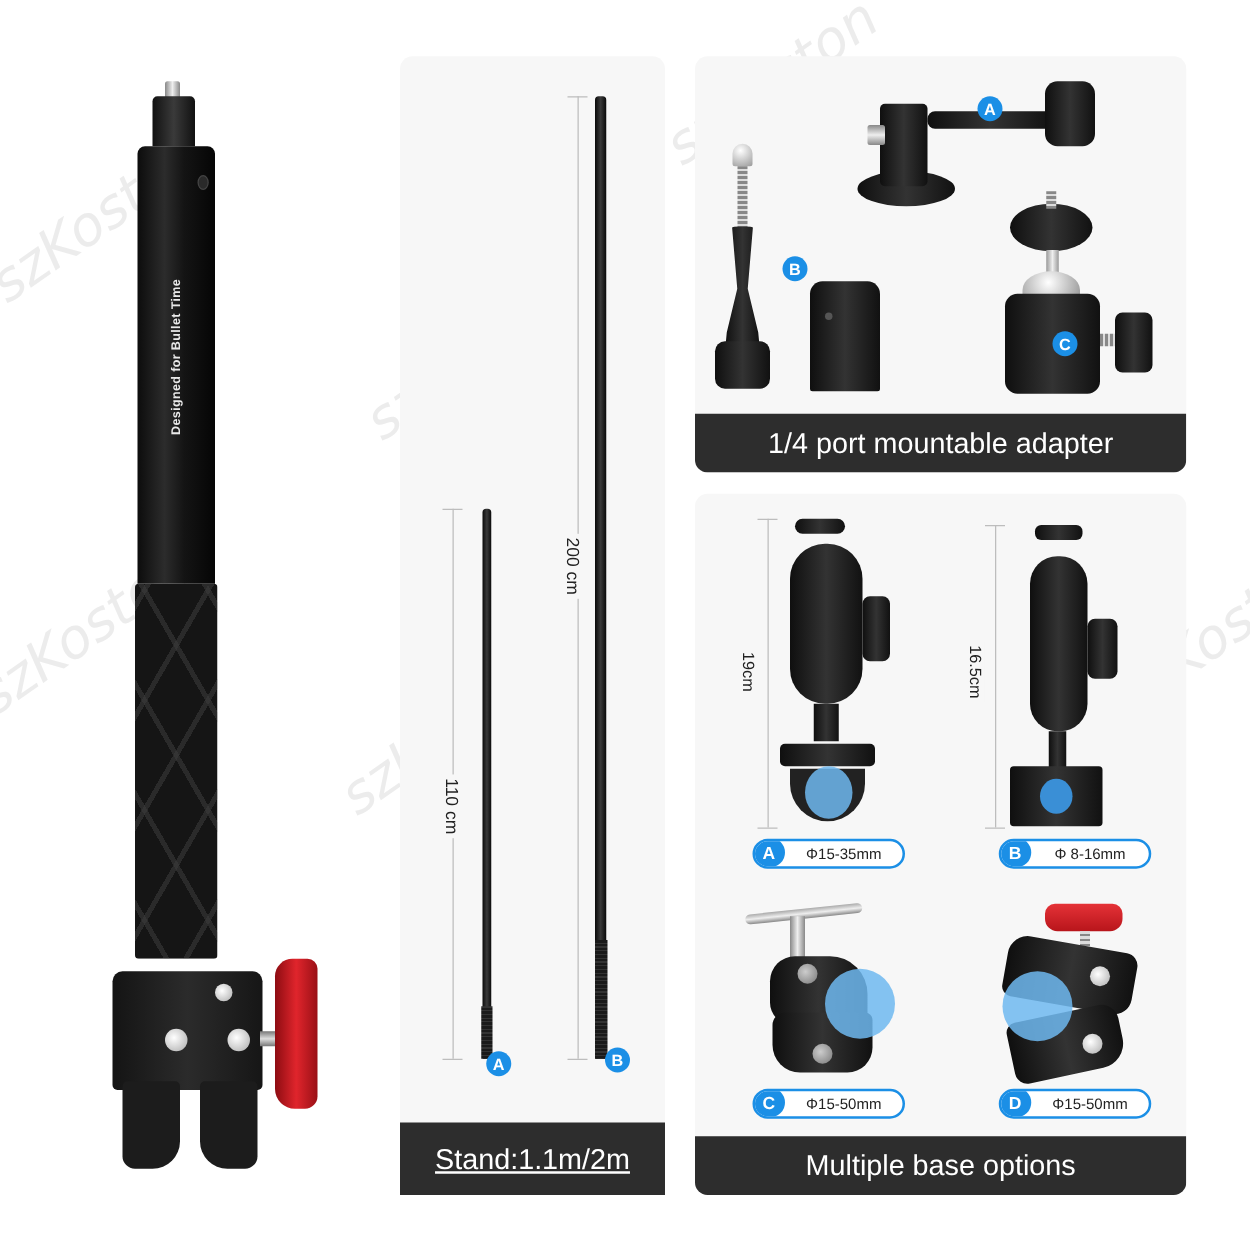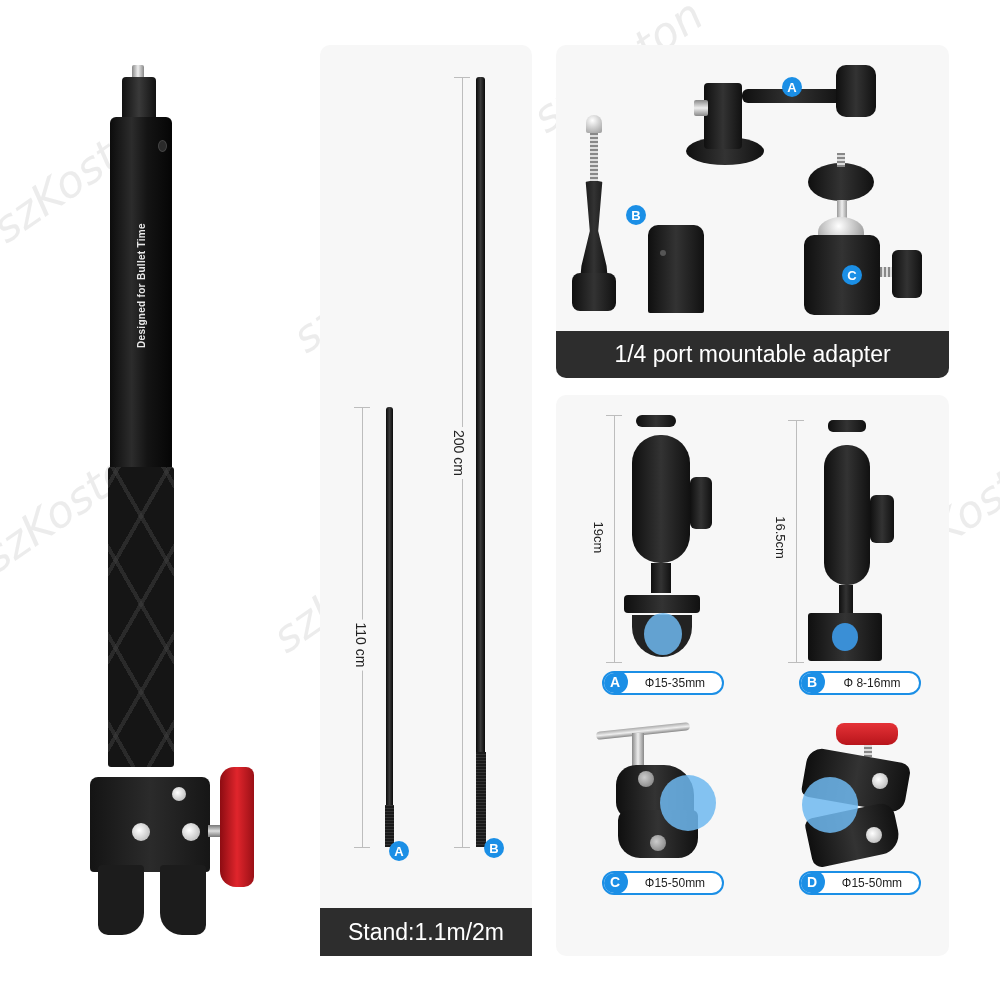--- a/index.html
+++ b/index.html
@@ -94,21 +94,21 @@
   <div class="dim-label" style="left:16px;top:592px;">110 cm</div>
 
   <div class="pole" style="left:66px;top:362px;height:440px;width:7px;"></div>
   <div class="pole-grip" style="left:65px;top:760px;height:42px;"></div>
   <div class="badge" style="left:69px;top:796px;">A</div>
 
   <div class="pole" style="left:156px;top:32px;height:770px;width:9px;"></div>
   <div class="pole-grip" style="left:156px;top:707px;height:95px;width:10px;"></div>
   <div class="badge" style="left:164px;top:793px;">B</div>
 
-  <div class="panel-caption" style="height:48px;">
+  <div class="panel-caption" style="height:58px;text-decoration:underline;">
       <span>Stand:1.1m/2m</span>
     </div>
 </div>
 
 <div class="panel p-adapter">
 
   <div class="part" style="left:130px;top:92px;width:78px;height:28px;border-radius:50%;"></div>
   <div class="part" style="left:148px;top:38px;width:38px;height:66px;border-radius:4px;"></div>
   <div class="part" style="left:138px;top:55px;width:14px;height:16px;background:linear-gradient(180deg,#888,#eee,#888);border-radius:2px;"></div>
   <div class="part" style="left:186px;top:44px;width:100px;height:14px;border-radius:6px;"></div>
@@ -188,13 +188,16 @@
   <div class="part" style="left:248px;top:360px;width:104px;height:50px;border-radius:16px 10px 14px 8px;transform:rotate(10deg);"></div>
   <div class="part" style="left:252px;top:415px;width:90px;height:50px;border-radius:8px 14px 20px 10px;transform:rotate(-12deg);"></div>
   <div class="clamp-bolt" style="left:316px;top:378px;width:16px;height:16px;"></div>
   <div class="clamp-bolt" style="left:310px;top:432px;width:16px;height:16px;"></div>
   <div class="pipe" style="left:246px;top:382px;width:56px;height:56px;"></div>
   <div class="spec-pill" style="left:243px;top:476px;">
     <div class="pill-letter">D</div>
     <div class="pill-text">Φ15-50mm</div>
   </div>
 
+  <div class="panel-caption" style="height:47px;">
+      <span>Multiple base options</span>
+    </div>
 </div>
 
 </body></html>

